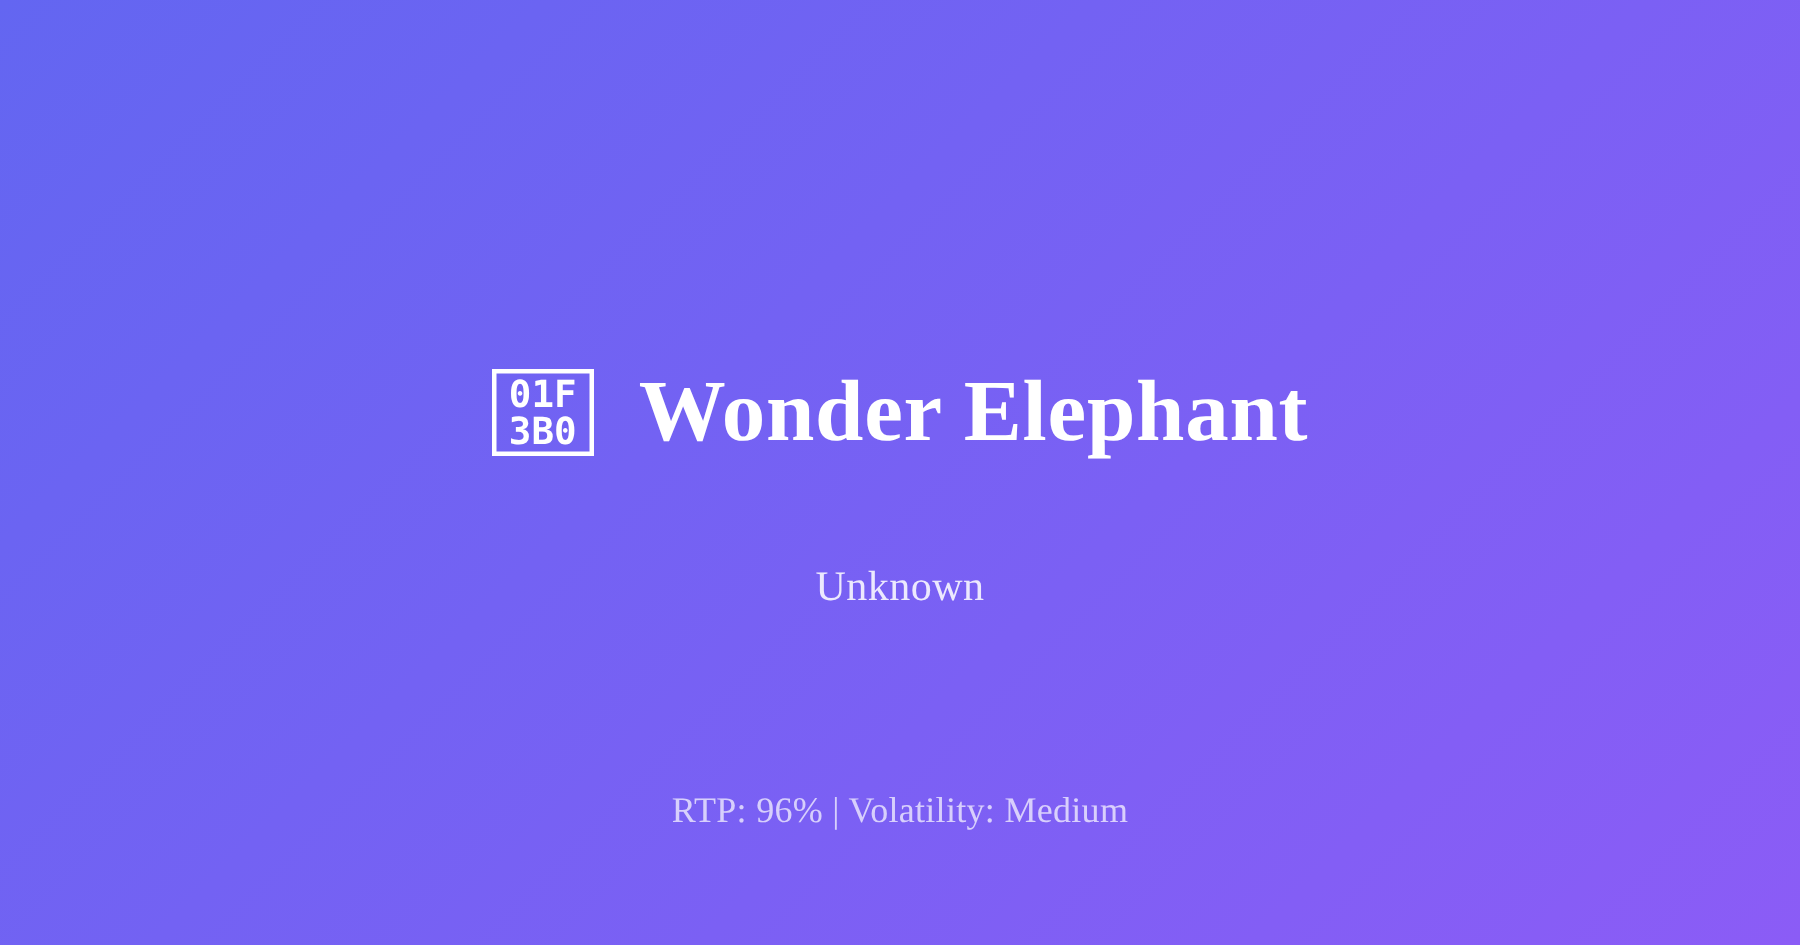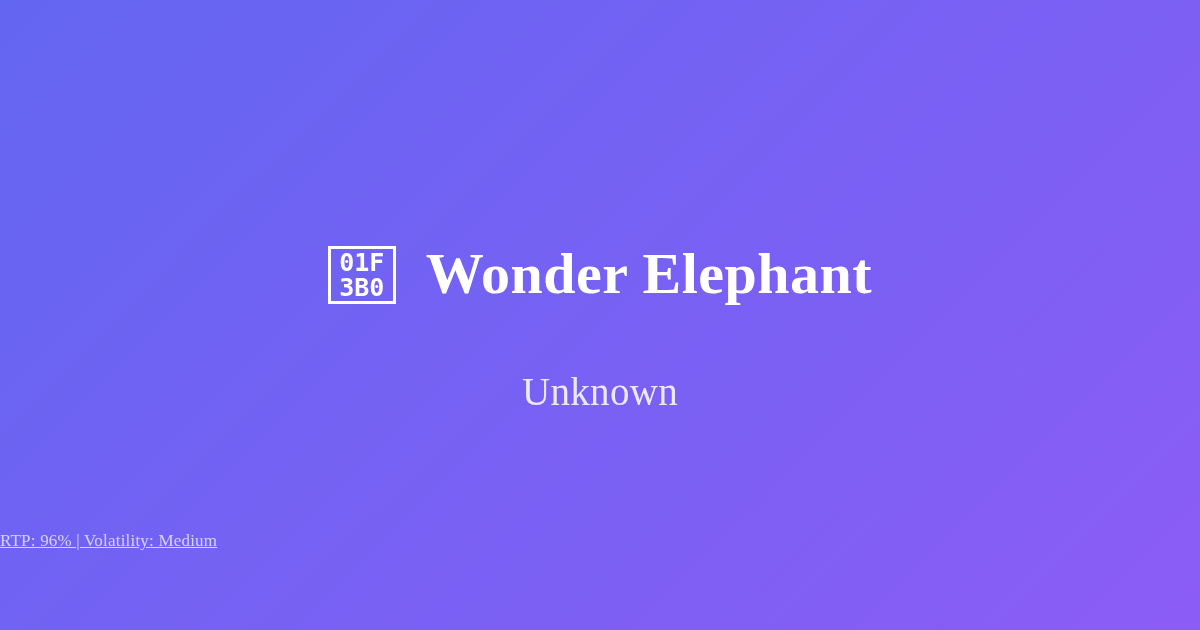--- a/index.html
+++ b/index.html
@@ -85,43 +85,43 @@
     color: #ffffff;
     line-height: 92px;
     letter-spacing: 0.5px;
     white-space: nowrap;
     margin: 0;
   }
 
   
   .subtitle {
     font-family: "Liberation Serif", "DejaVu Serif", serif;
-    font-size: 39px;
+    font-size: 28px;
     font-weight: 400;
     color: rgba(255, 255, 255, 0.86);
     line-height: 48px;
     letter-spacing: 0.3px;
     margin: 48px 0 0 0;
     white-space: nowrap;
   }
 
   
   .footer-meta {
     position: absolute;
     left: 0;
     right: 0;
     top: 526px;
+    text-align: center;
     font-family: "Liberation Serif", "DejaVu Serif", serif;
-    font-size: 17px;
+    font-size: 24px;
     font-weight: 400;
     color: rgba(255, 255, 255, 0.70);
     line-height: 30px;
     letter-spacing: 0.2px;
     white-space: nowrap;
-    text-decoration: underline;
   }
 </style>
 </head>
 <body>
 
 <div class="og-card">
 
   <div class="hero">
 
     <div class="title-row">

